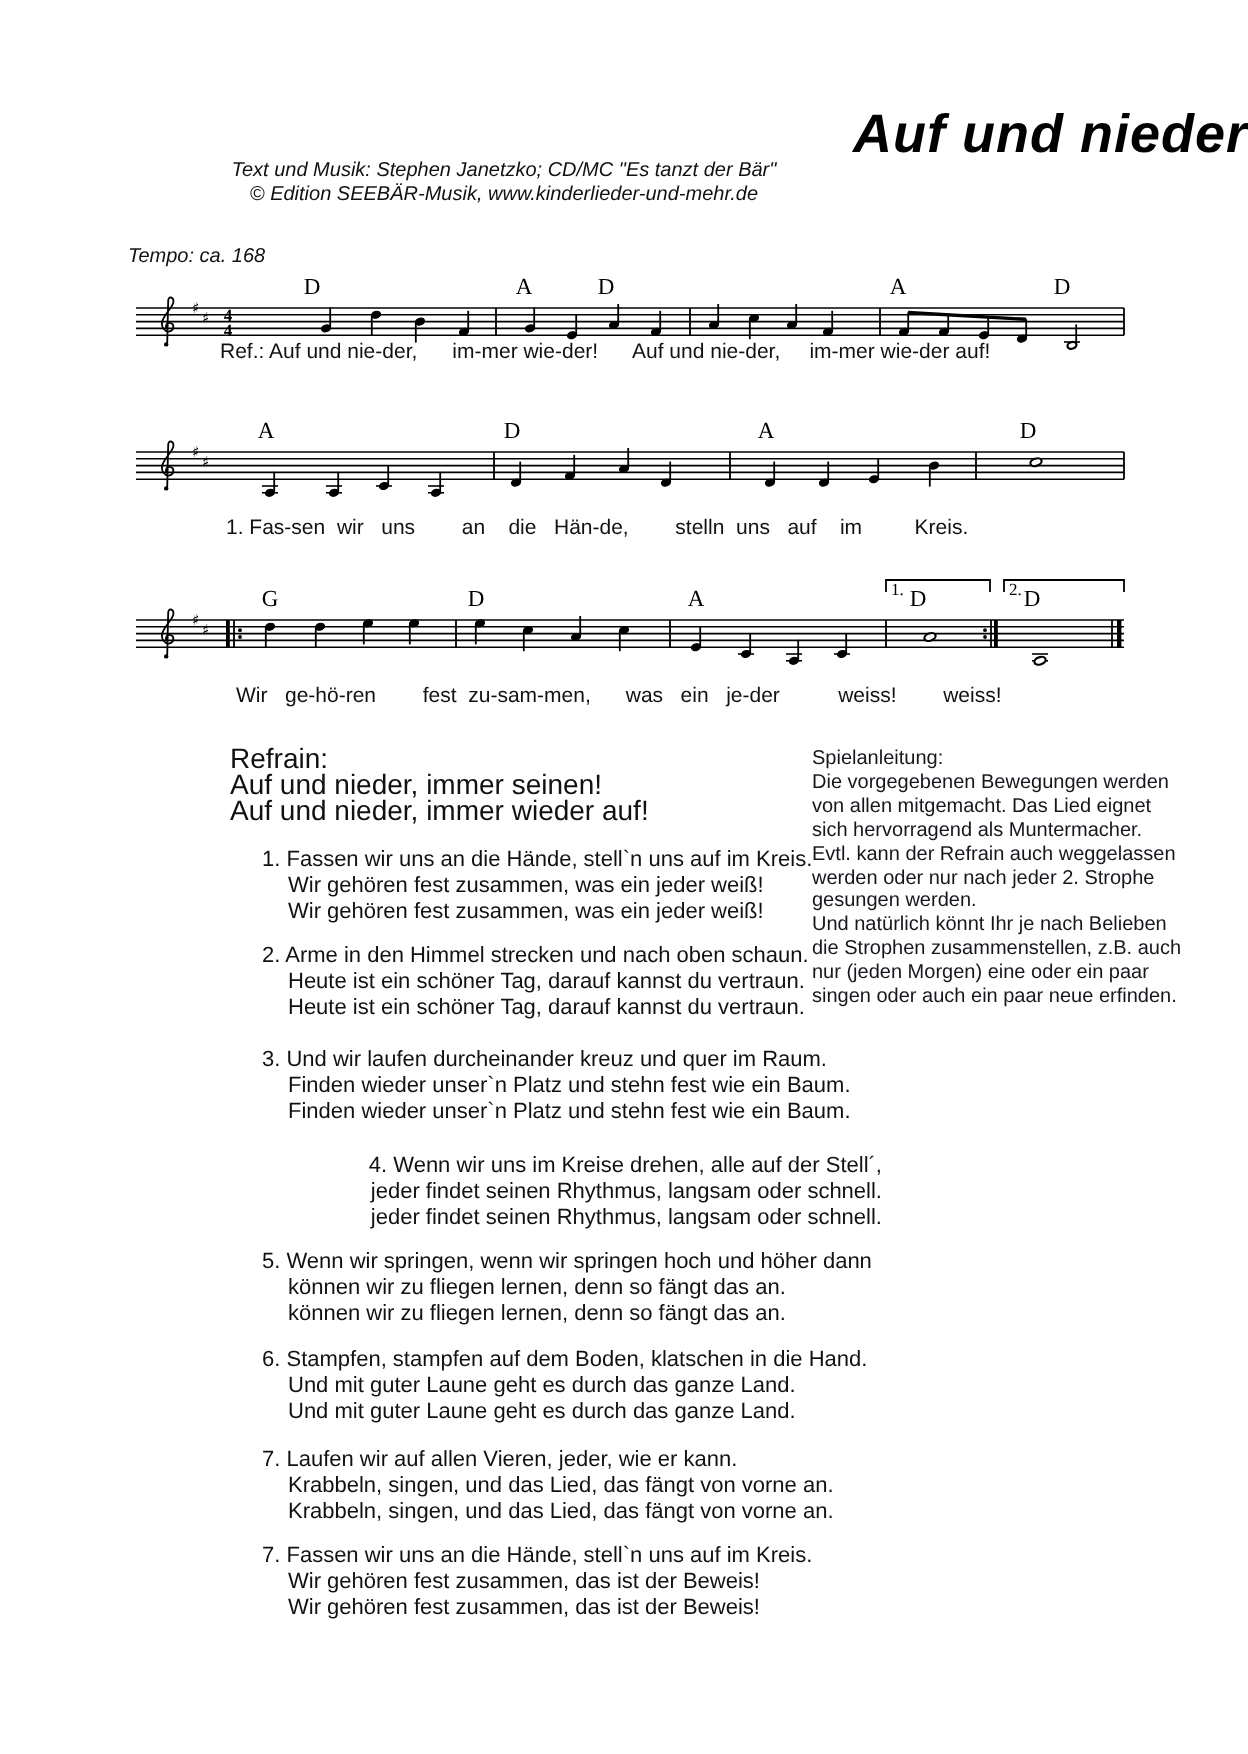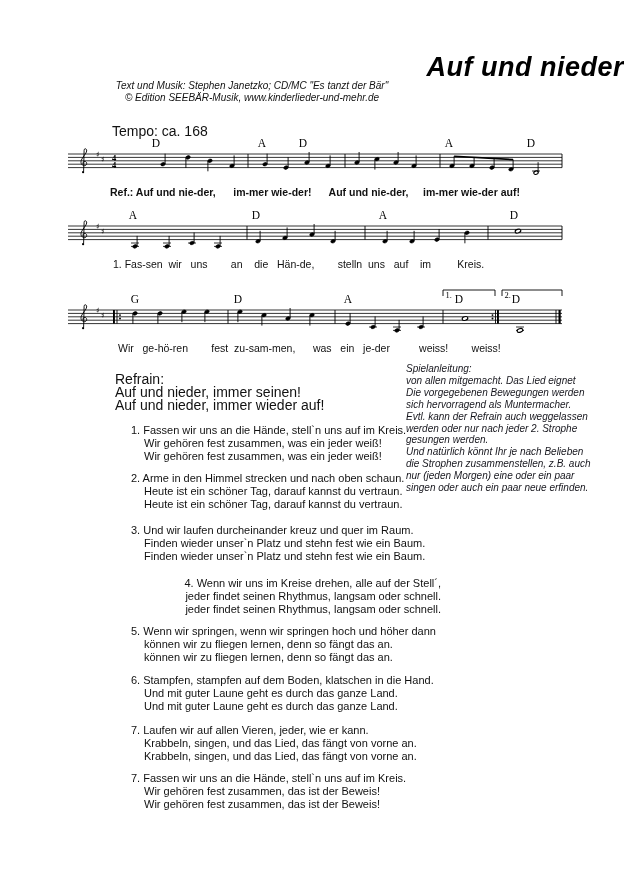--- a/index.html
+++ b/index.html
@@ -13,33 +13,33 @@
     left:0;top:52px;width:624px;text-align:right;
     font-size:27px;font-weight:bold;font-style:italic;color:#000;
     letter-spacing:0.5px;
   }
   .credit{
     left:0;width:504px;text-align:center;font-style:italic;
     font-size:10px;color:#111;
   }
   #credit1{top:80px;}
   #credit2{top:92px;}
-  #tempo{left:64px;top:123px;font-size:14px;color:#111;margin-left:48px;}
+  #tempo{left:64px;top:123px;font-style:italic;font-size:10px;color:#111;}
   #score-svg{left:0;top:0;width:624px;height:370px;}
   .lyric{font-size:10.5px;white-space:pre;color:#111;}
-  #lyric-1{left:110px;top:186px;font-weight:bold;}
+  #lyric-1{left:110px;top:170px;}
   #lyric-2{left:113px;top:258px;}
   #lyric-3{left:118px;top:342px;}
   #refrain{left:115px;top:373px;font-size:14px;line-height:13px;}
   #verses{left:115px;top:0px;width:300px;}
   .verse{position:absolute;left:16px;font-size:11px;line-height:13px;width:310px;}
   .verse .cont{padding-left:13px;}
   #instructions{
-    left:406px;top:363px;width:205px;
-    font-style:italic;font-size:10px;line-height:11.9px;color:#16161d;
+    left:406px;top:374px;width:205px;
+    font-size:10px;line-height:11.9px;color:#16161d;
   }
 </style>
 </head>
 <body>
 
 <div id="page">
 
   <div class="abs" id="title">Auf und nieder</div>
   <div class="abs credit" id="credit1">Text und Musik: Stephen Janetzko; CD/MC "Es tanzt der Bär"</div>
   <div class="abs credit" id="credit2">© Edition SEEBÄR-Musik, www.kinderlieder-und-mehr.de</div>
@@ -368,22 +368,22 @@
       </div>
       <div class="verse" style="top: 772px;">
         <div class="first">7. Fassen wir uns an die Hände, stell`n uns auf im Kreis.</div>
         <div class="cont">Wir gehören fest zusammen, das ist der Beweis!</div>
         <div class="cont">Wir gehören fest zusammen, das ist der Beweis!</div>
       </div>
     </div>
 
   <div class="abs" id="instructions">
     <div>Spielanleitung:</div>
-  <div>von allen mitgemacht. Das Lied eignet</div>
-      <div>Die vorgegebenen Bewegungen werden</div>
+  <div>Die vorgegebenen Bewegungen werden</div>
+      <div>von allen mitgemacht. Das Lied eignet</div>
       <div>sich hervorragend als Muntermacher.</div>
       <div>Evtl. kann der Refrain auch weggelassen</div>
       <div>werden oder nur nach jeder 2. Strophe</div>
       <div>gesungen werden.</div>
       <div>Und natürlich könnt Ihr je nach Belieben</div>
       <div>die Strophen zusammenstellen, z.B. auch</div>
       <div>nur (jeden Morgen) eine oder ein paar</div>
       <div>singen oder auch ein paar neue erfinden.</div>
     </div>
 

